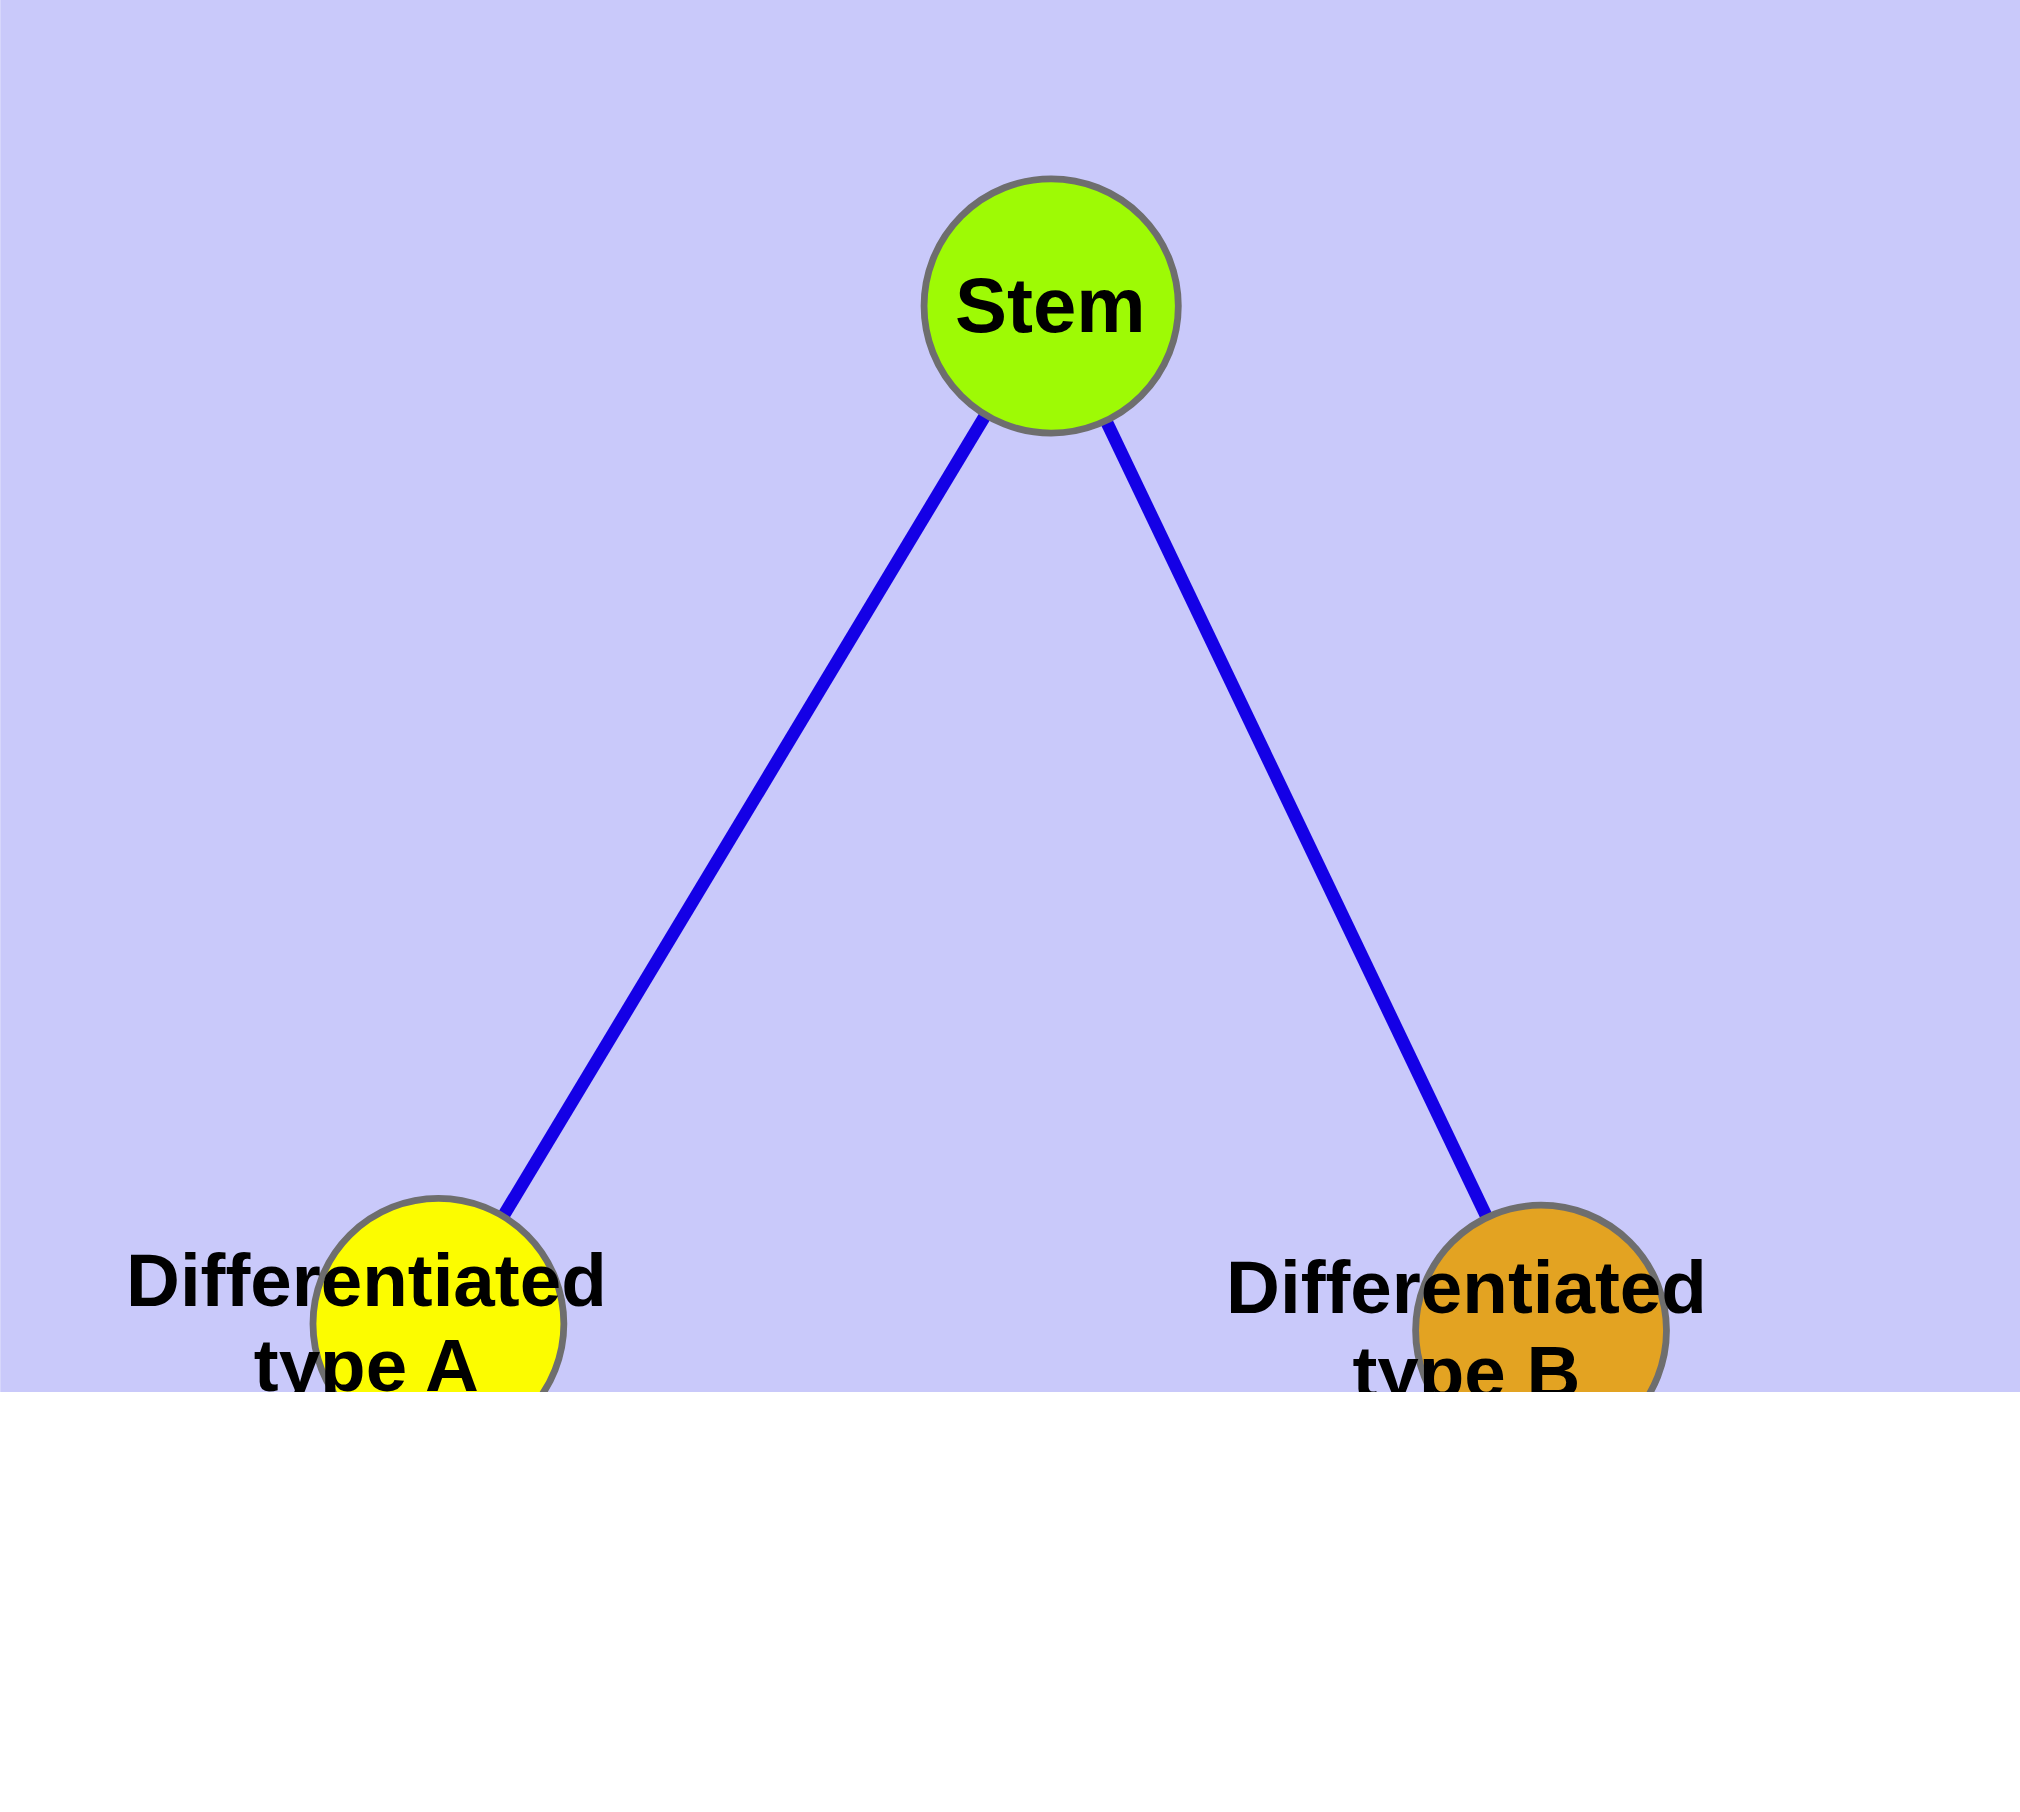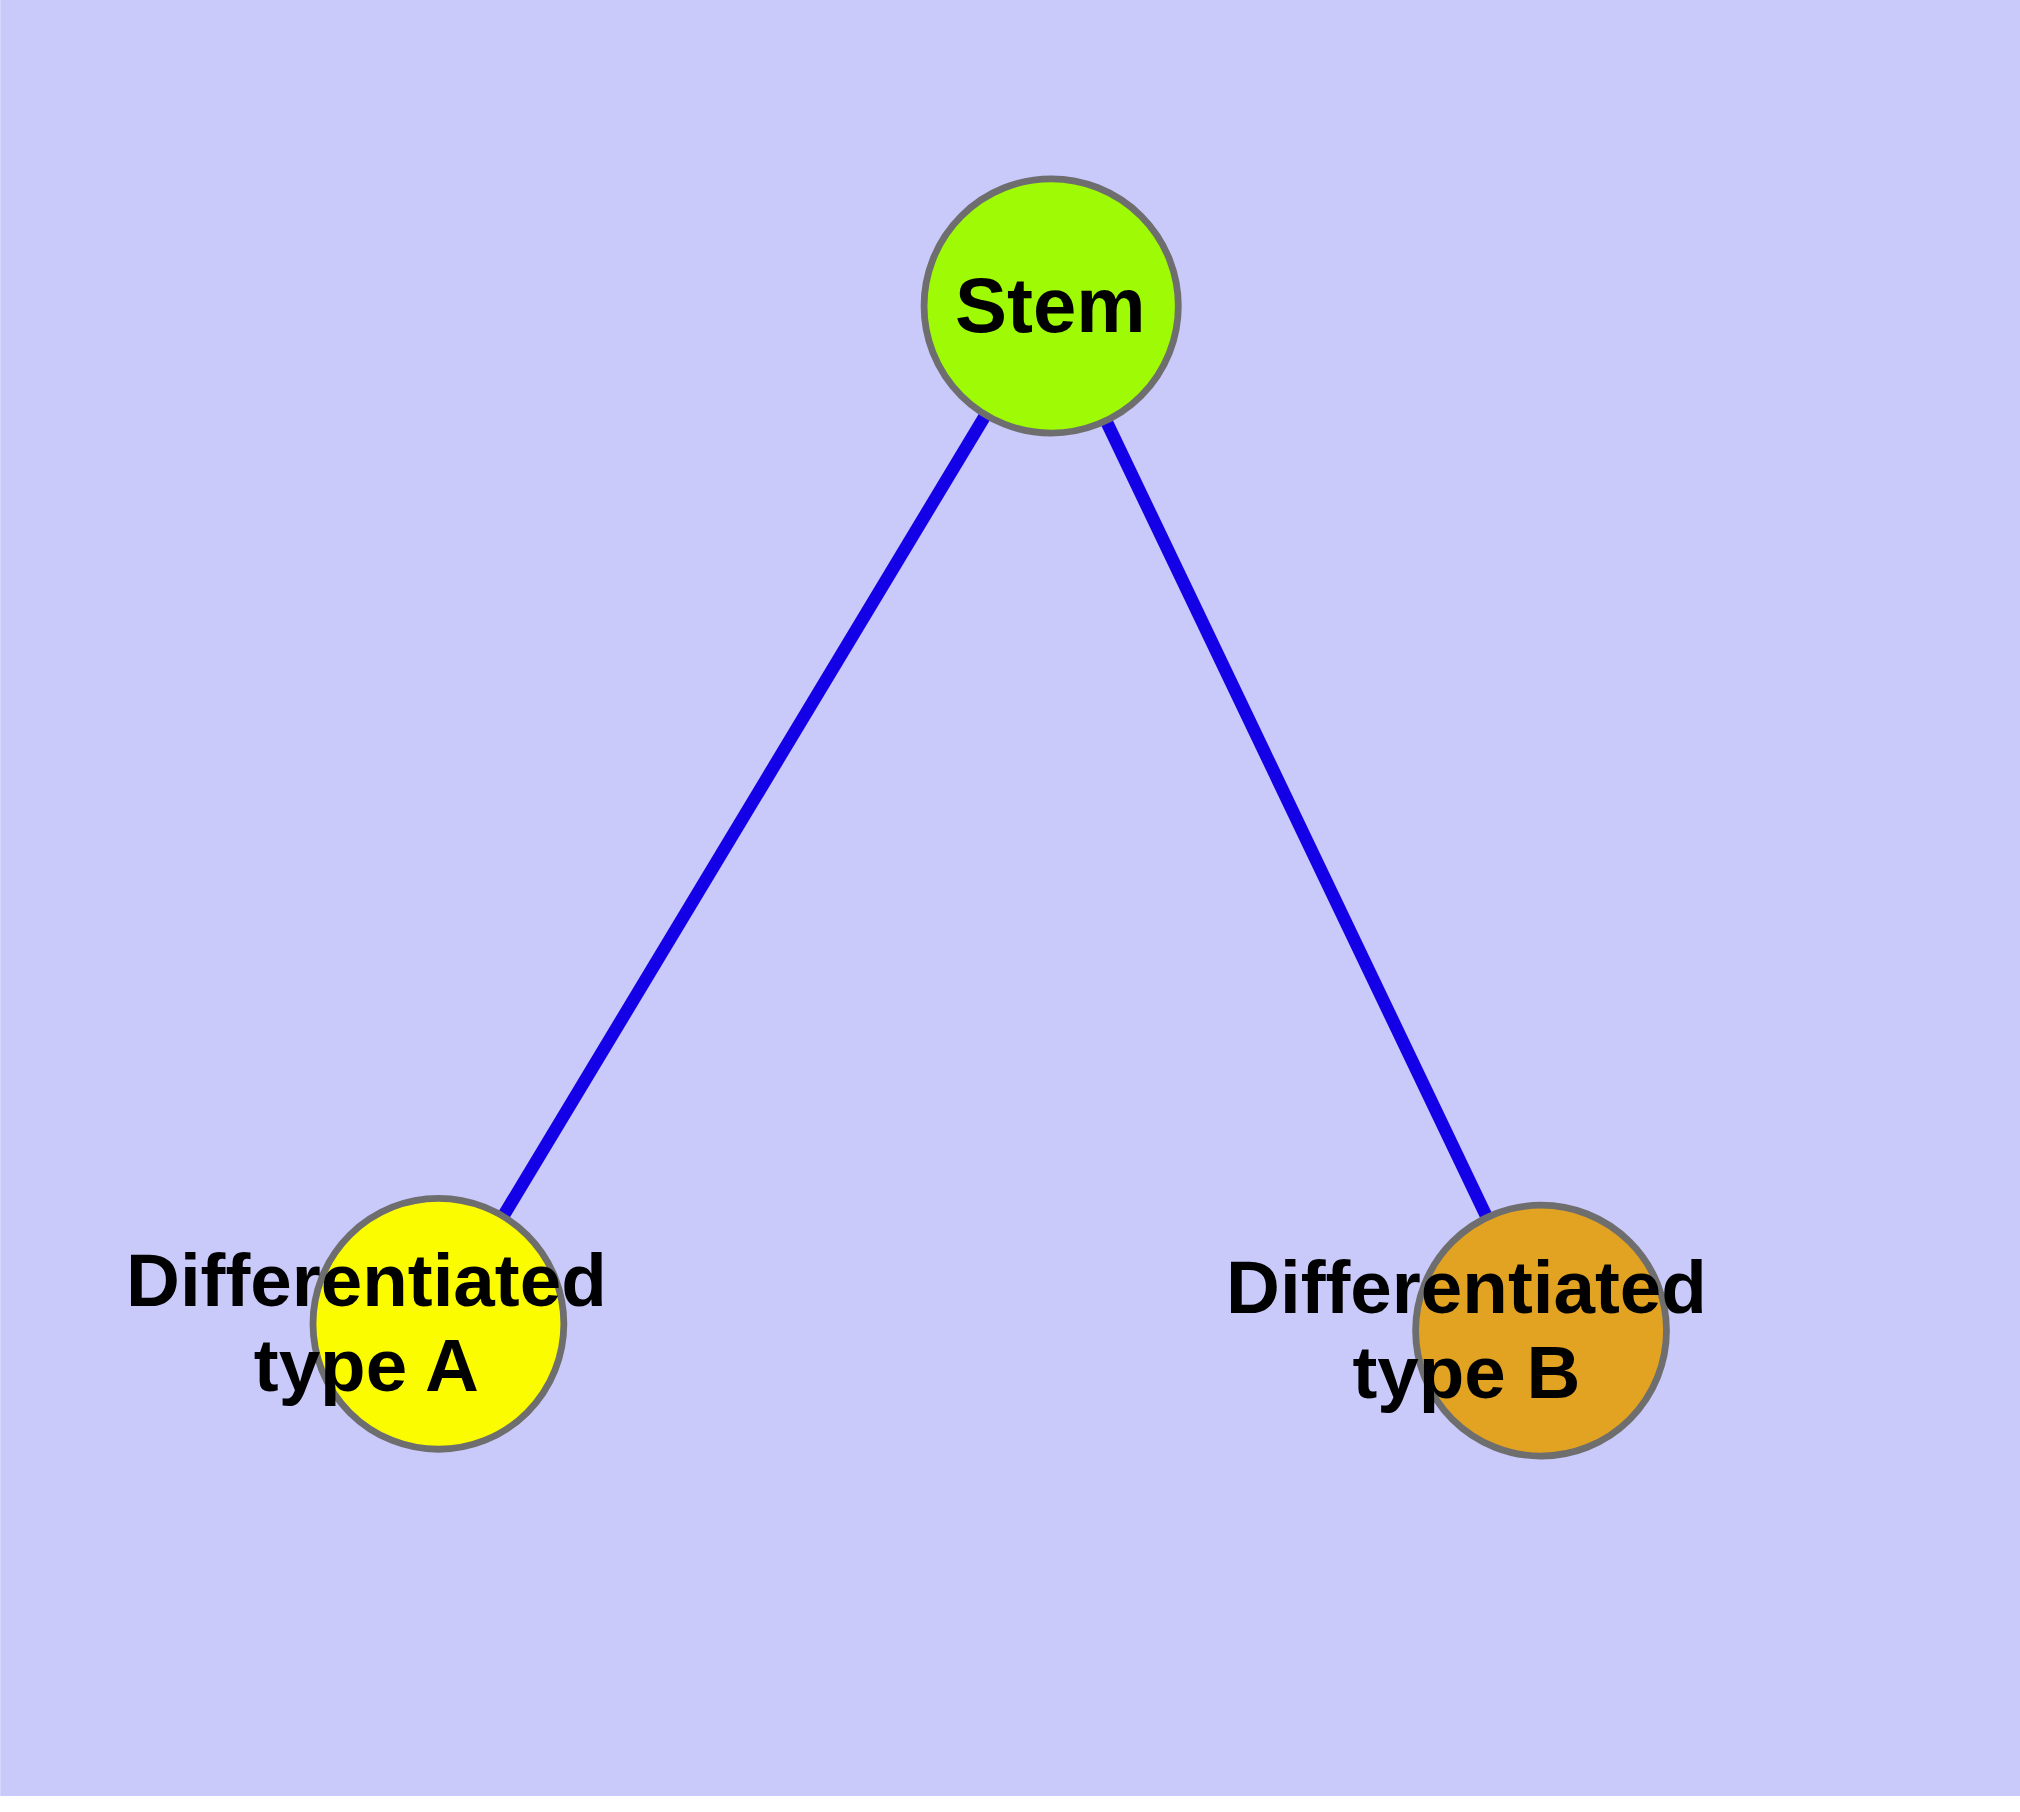--- a/index.html
+++ b/index.html
@@ -24,21 +24,21 @@
   }
   .node-label-text {
     font-family: "Liberation Sans", sans-serif;
     font-weight: bold;
     fill: #000000;
   }
 </style>
 </head>
 <body>
 
-<div id="canvas" style="width: 2021px; height: 1796px;">
+<div id="canvas" style="width: 2021px; height: 1392px;">
   <svg id="graph-svg" viewBox="0 0 2384 2138" style="width: 2021px; height: 1812px;">
 
     <rect id="bg-rect" x="0" y="0" width="2384" height="2138" fill="#c9c9fa"></rect>
 
     <g id="edges-group">
       <line id="edge-0" x1="1240" y1="361" x2="517" y2="1562" stroke="#1400e6" stroke-width="15" stroke-linecap="butt"></line>
       <line id="edge-1" x1="1240" y1="361" x2="1818" y2="1570" stroke="#1400e6" stroke-width="15" stroke-linecap="butt"></line>
     </g>
 
     <g id="nodes-group">

